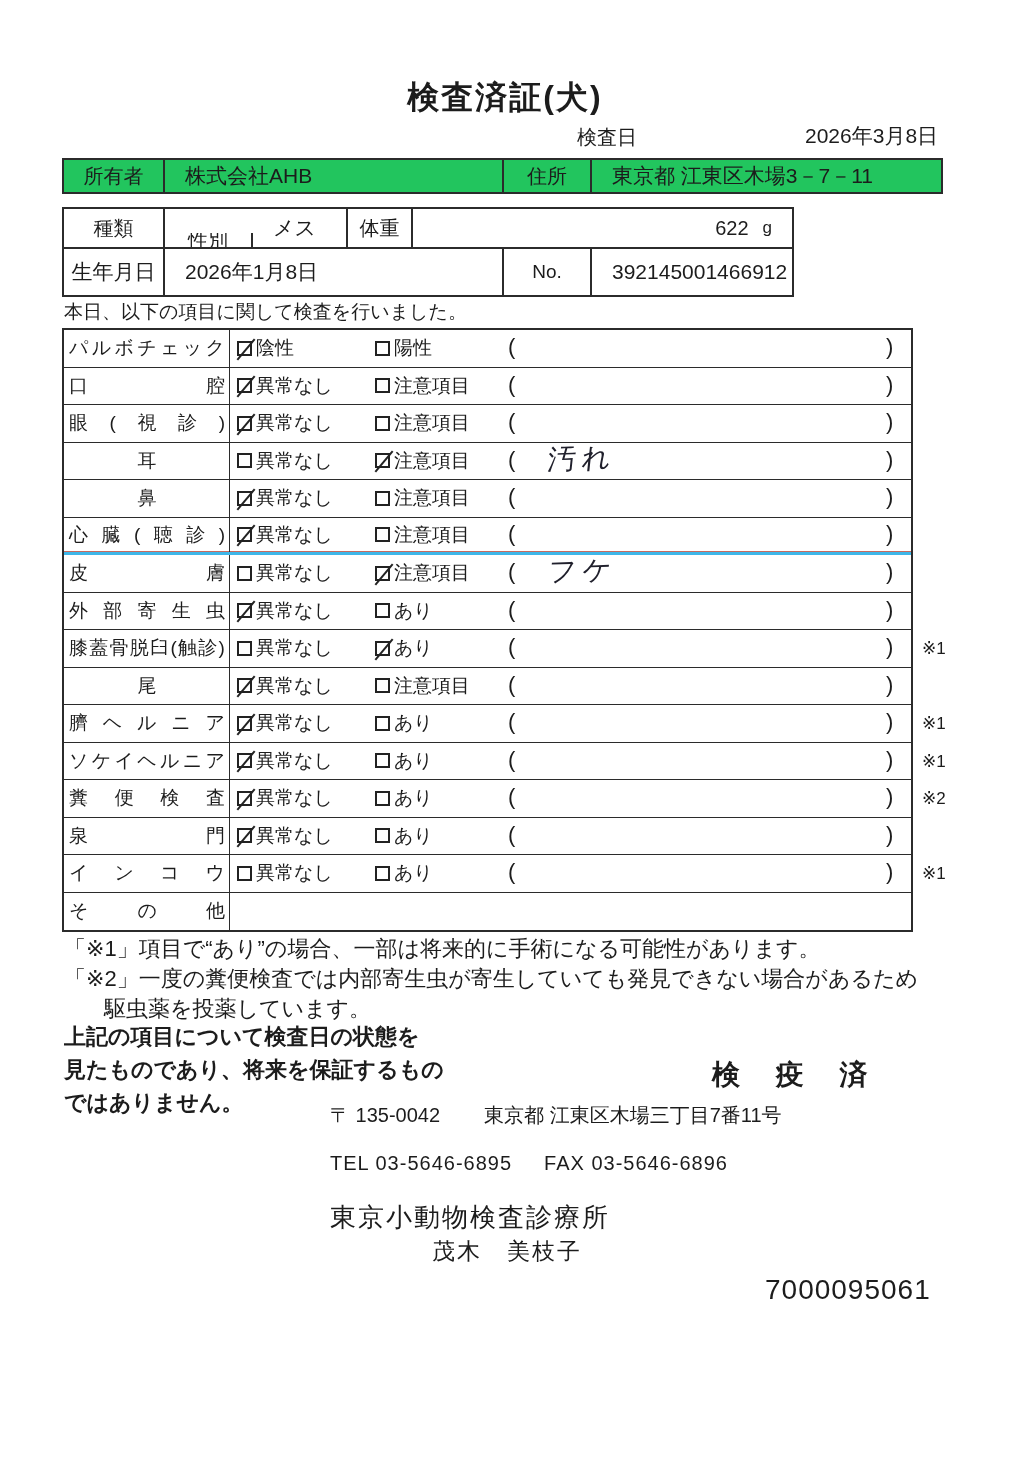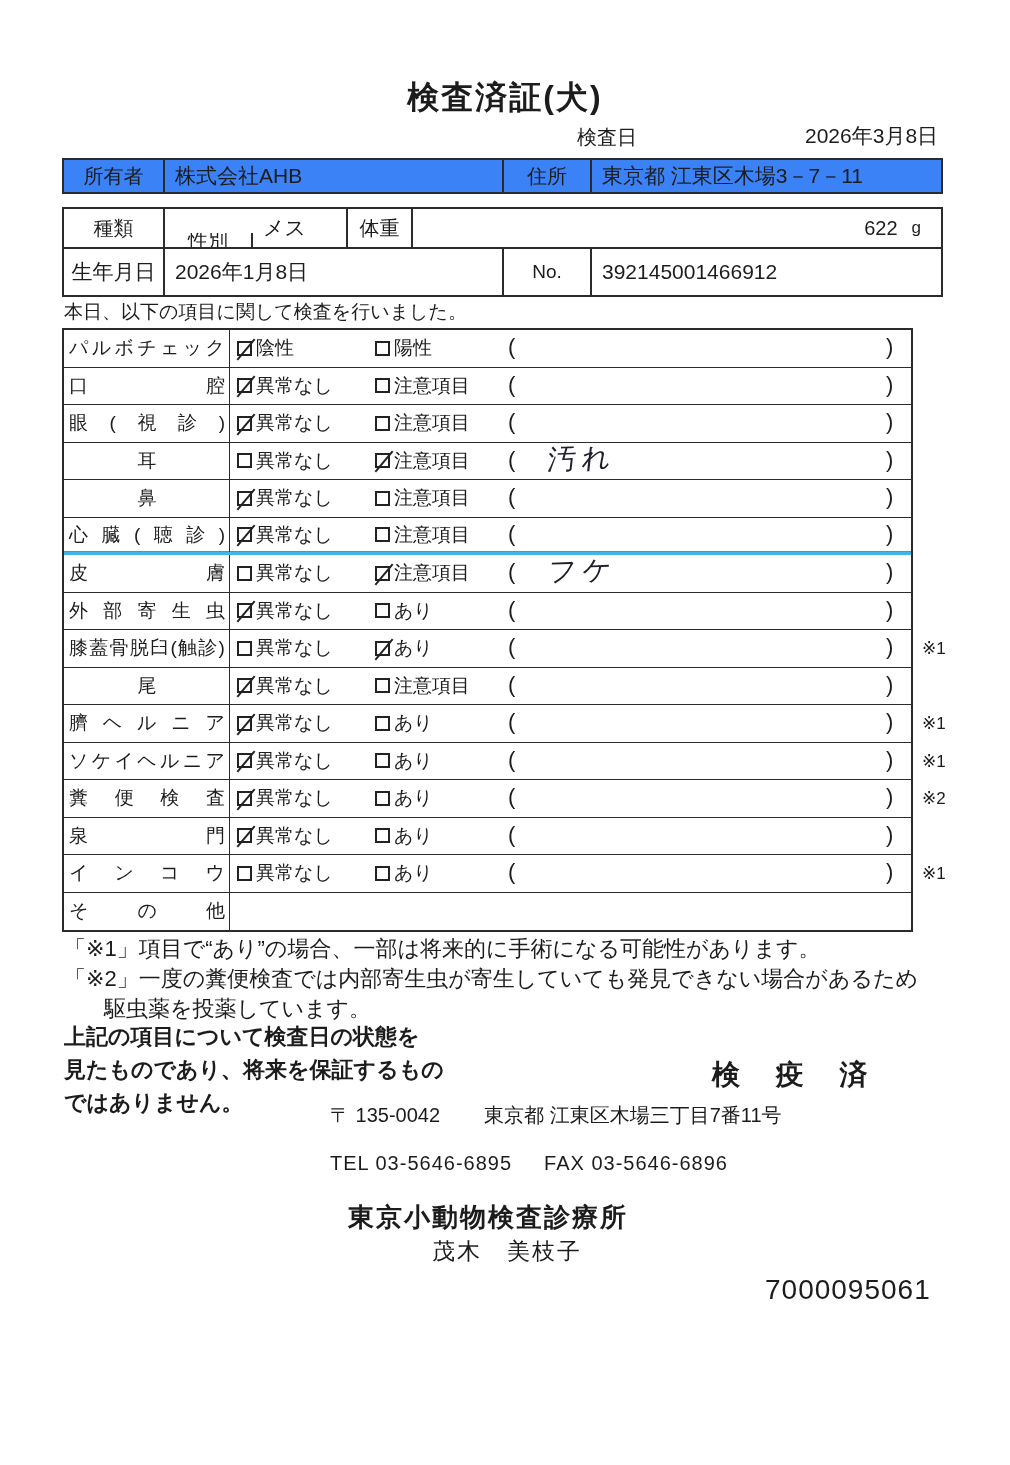--- a/index.html
+++ b/index.html
@@ -32,35 +32,35 @@
     font-weight:600;
     letter-spacing:2px;
   }
   .exam-date-label{ left:577px; top:124px; font-size:20px; font-weight:500;}
   .exam-date-value{ left:805px; top:122px; width:140px; font-size:21px; font-weight:500;}
 
   
   .htable{
     display:flex;
     border:2px solid var(--border);
-    background:#3b82f6;
+    background:#22c55e;
   }
   .hcell{
     display:flex; align-items:center;
     font-size:20px; font-weight:500;
     border-right:2px solid var(--border);
     overflow:hidden; white-space:nowrap;
   }
   .hcell:last-child{border-right:none;}
   .hcell.lab{justify-content:center;}
-  .hcell.val{padding-left:10px; font-size:21px;}
+  .hcell.val{padding-left:20px; font-size:21px;}
   .hcell.num{justify-content:flex-end; padding-right:20px;}
   .unit{font-size:17px; margin-left:14px;}
   #owner-table{ left:62px; top:158px; width:881px; height:36px;}
-  #info-table{ left:62px; top:207px; width:881px;text-align:center;}
+  #info-table{ left:62px; top:207px; width:732px;text-align:center;}
   #info-table .hrow{display:flex; height:40px; border-bottom:2px solid var(--border);}
   #info-table .hrow:last-child{height:46px; border-bottom:none;}
 
   
   .intro{ left:64px; top:299px; font-size:19px; font-weight:500;}
 
   
   #checklist{
     left:62px; top:328px; width:851px;
     border:2px solid var(--border);
@@ -136,21 +136,21 @@
   .footnotes{ left:64px; top:934px; font-size:22px; font-weight:500; line-height:30px;}
   .footnotes .indent{padding-left:40px;}
 
   
   .disclaimer{ left:64px; top:1020px; font-size:22px; font-weight:600; line-height:33px;}
   .stamp{ left:712px; top:1056px; font-size:28px; font-weight:600; letter-spacing:14px; white-space:nowrap;}
 
   
   .addr-line{ left:330px; top:1102px; display:flex; gap:44px; font-size:20px; font-weight:500; white-space:nowrap;}
   .tel-line{ left:330px; top:1152px; display:flex; gap:32px; font-size:20px; font-weight:500; letter-spacing:1px; white-space:nowrap;}
-  .clinic-name{ left:348px; top:1200px; font-size:26px; font-weight:700; letter-spacing:2px;}
+  .clinic-name{ left:330px; top:1200px; font-size:26px; font-weight:400; letter-spacing:2px;}
   .examiner{ left:432px; top:1236px; font-size:23px; font-weight:500; letter-spacing:2px;}
   .serial{ left:765px; top:1274px; font-size:28px; font-weight:500; letter-spacing:1px;}
 </style>
 </head>
 <body>
 
 <div id="page">
 
   <div class="abs title">検査済証(犬)</div>
 

